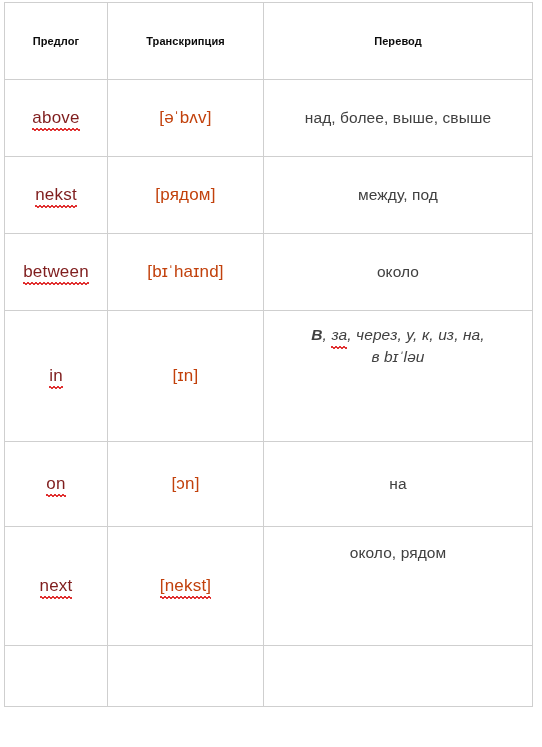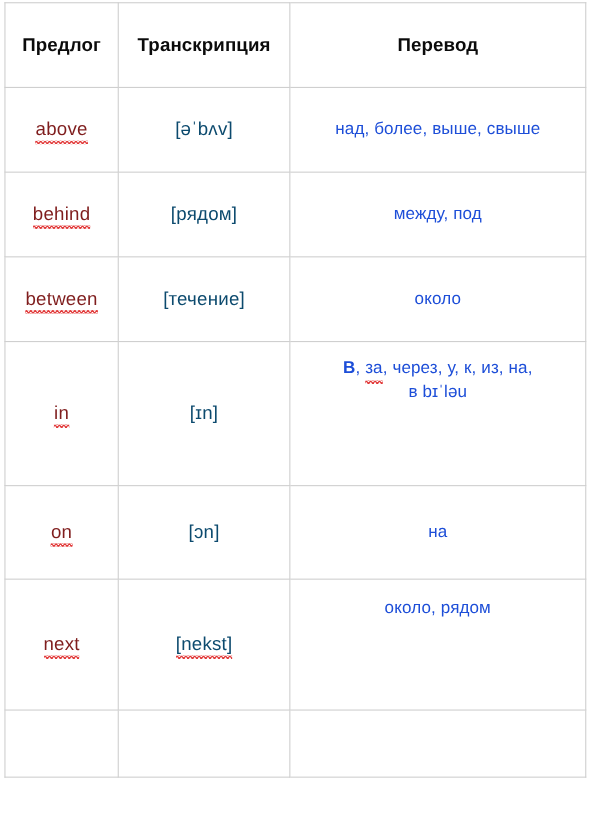--- a/index.html
+++ b/index.html
@@ -46,46 +46,46 @@
     text-align: center;
   }
 
   col.c-prep  { width: 103px; }
   col.c-trans { width: 156px; }
   col.c-mean  { width: 269px; }
 
   
   tr.header-row th {
     height: 76px;
-    font-size: 17px;
+    font-size: 11px;
     font-weight: bold;
     color: #0b0b0b;
     letter-spacing: 0.1px;
   }
 
   
   tr.body-row td {
     height: 76px;
   }
 
   .cell-prep {
     font-size: 17px;
     color: #7f1d1d;
     letter-spacing: 0.2px;
   }
 
   .cell-trans {
     font-size: 17px;
-    color: #0c4a6e;
+    color: #c2410c;
     letter-spacing: 0.2px;
   }
 
   .cell-mean {
     font-size: 15.5px;
-    color: #1d4ed8;
+    color: #404040;
     line-height: 1.35;
     letter-spacing: 0.1px;
   }
 
   
   .sp {
     position: relative;
     display: inline-block;
     padding-bottom: 1px;
   }
@@ -106,21 +106,21 @@
 
   .bold-w { font-weight: bold; }
 
   
   tr.row-in td { height: 130px; }
   tr.row-in .cell-mean {
     display: block;
     padding-top: 14px;
     vertical-align: top;
   }
-  tr.row-in td.mean-td { vertical-align: top; }
+  tr.row-in td.mean-td { vertical-align: top; font-style: italic; }
 
   tr.row-next td { height: 118px; }
   tr.row-next td.mean-td { vertical-align: top; text-align: center; }
   tr.row-next .cell-mean { display: block; padding-top: 16px; }
 
   tr.row-behind td.mean-td { vertical-align: top; }
   tr.row-behind .cell-mean { display: block; padding-top: 14px; }
 
   tr.row-on td { height: 84px; }
 
@@ -160,36 +160,36 @@
           <td>
             <span class="cell-trans">[əˈbʌv]</span>
           </td>
           <td class="mean-td">
             <span class="cell-mean">над, более, выше, свыше</span>
           </td>
         </tr>
 
         <tr class="body-row row-below">
           <td>
-            <span class="cell-prep sp">behind</span>
+            <span class="cell-prep sp">nekst</span>
           </td>
           <td>
             <span class="cell-trans">[рядом]</span>
           </td>
           <td class="mean-td">
             <span class="cell-mean">между, под</span>
           </td>
         </tr>
 
         <tr class="body-row row-between">
           <td>
             <span class="cell-prep sp">between</span>
           </td>
           <td>
-            <span class="cell-trans">[течение]</span>
+            <span class="cell-trans">[bɪˈhaɪnd]</span>
           </td>
           <td class="mean-td">
             <span class="cell-mean">около</span>
           </td>
         </tr>
 
 
         <tr class="body-row row-in">
           <td>
             <span class="cell-prep sp">in</span>

